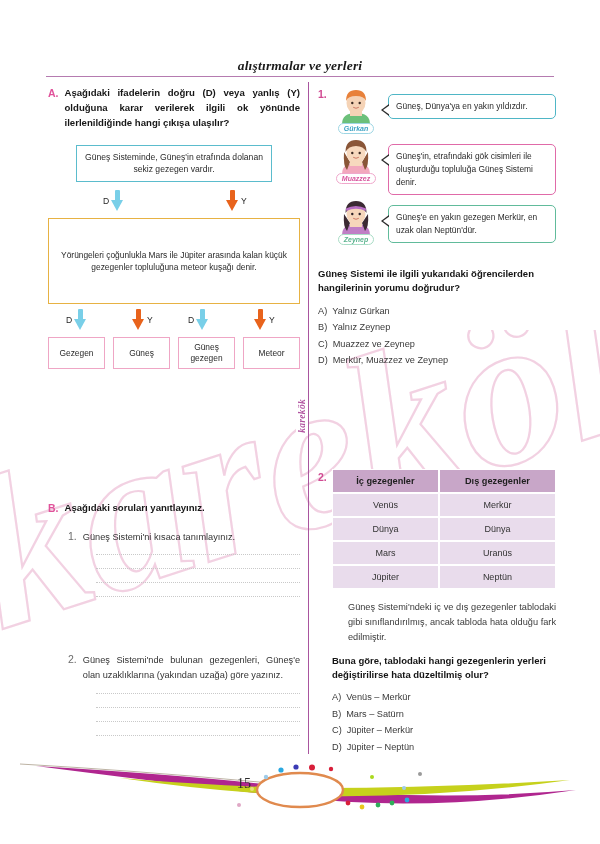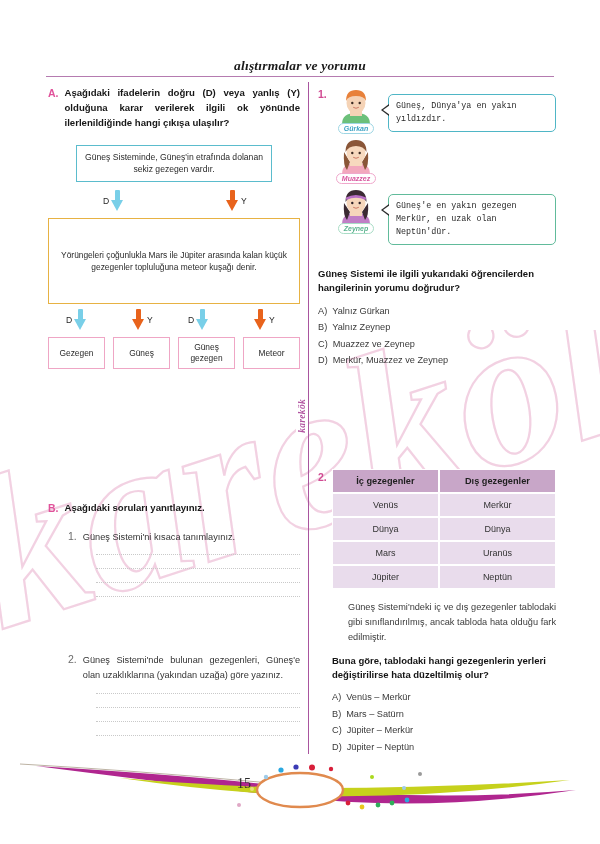--- a/index.html
+++ b/index.html
@@ -248,21 +248,20 @@
     border-width: 1.4px;
     border-style: solid;
     border-radius: 5px;
     padding: 5px 7px;
     font-size: 8.4px;
     line-height: 1.55;
     color: #2a2a2a;
     background: #fff;
     margin-left: 8px;
     margin-top: 6px;
-    font-family: Liberation Mono, monospace;
   }
   .bubble::before {
     content: "";
     position: absolute;
     left: -8px;
     top: 9px;
     width: 0; height: 0;
     border-top: 6px solid transparent;
     border-bottom: 6px solid transparent;
     border-right: 8px solid;
@@ -349,21 +348,21 @@
 </style>
 </head>
 <body>
 
 <div class="page">
 
   <svg class="watermark" viewBox="0 0 620 420">
     <text class="watermark-text" x="10" y="300" transform="rotate(-18 10 300)">karekök</text>
   </svg>
 
-  <div class="head-title">alıştırmalar ve yorumu</div>
+  <div class="head-title">alıştırmalar ve yerleri</div>
   <div class="head-rule"></div>
 
   <div class="divider"></div>
   <div class="divider-label">karekök</div>
 
   <div class="col-left">
 
     <div class="q-block">
       <span class="q-letter">A.</span>
       <span class="q-text">Aşağıdaki ifadelerin doğru (D) veya yanlış (Y) olduğuna karar verilerek ilgili ok yönünde ilerlenildiğinde hangi çıkışa ulaşılır?</span>
@@ -499,20 +498,23 @@
               <path d="M14 22 h12 v6 h-12 z" fill="#f7d9be"></path>
               <path d="M8 14 q-1 14 3 18 l3-8 z" fill="#8a5638"></path>
               <path d="M32 14 q1 14-3 18 l-3-8 z" fill="#8a5638"></path>
               <ellipse cx="20" cy="15" rx="9.5" ry="10.5" fill="#f7d9be"></ellipse>
               <path d="M9.5 14 q0-12 10.5-12 q10.5 0 10.5 12 q-3-6-10.5-6 q-7.5 0-10.5 6 z" fill="#8a5638"></path>
               <circle cx="16.3" cy="15" r="1.2" fill="#3a2a22"></circle>
               <circle cx="23.7" cy="15" r="1.2" fill="#3a2a22"></circle>
               <path d="M17.5 19.5 q2.5 1.8 5 0" stroke="#cc7a66" stroke-width="1" fill="none" stroke-linecap="round"></path>
             </svg>
             <span class="name-tag" style="color:#d8569e; border:1px solid #f0a8cc;">Muazzez</span>
+          </div>
+          <div class="bubble" style="border-color:#e06aa8;">
+            <span>Güneş'in, etrafındaki gök cisimleri ile oluşturduğu topluluğa Güneş Sistemi denir.</span>
           </div>
         </div>
 
         <div class="student-row">
           <div class="avatar-wrap">
             <svg class="avatar" viewBox="0 0 40 38">
               <path d="M6 36 q0-11 14-11 q14 0 14 11 z" fill="#c07ec6"></path>
               <path d="M14 22 h12 v6 h-12 z" fill="#f6d6bb"></path>
               <path d="M8 15 q-1 13 3 17 l3-8 z" fill="#3b2a33"></path>
               <path d="M32 15 q1 13-3 17 l-3-8 z" fill="#3b2a33"></path>

